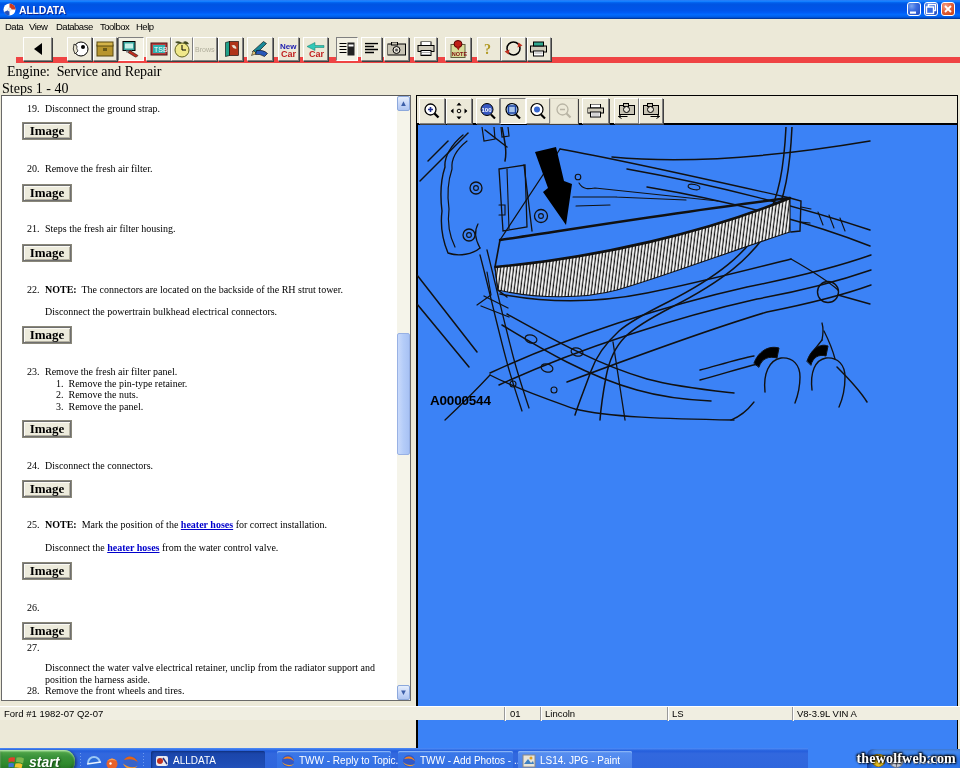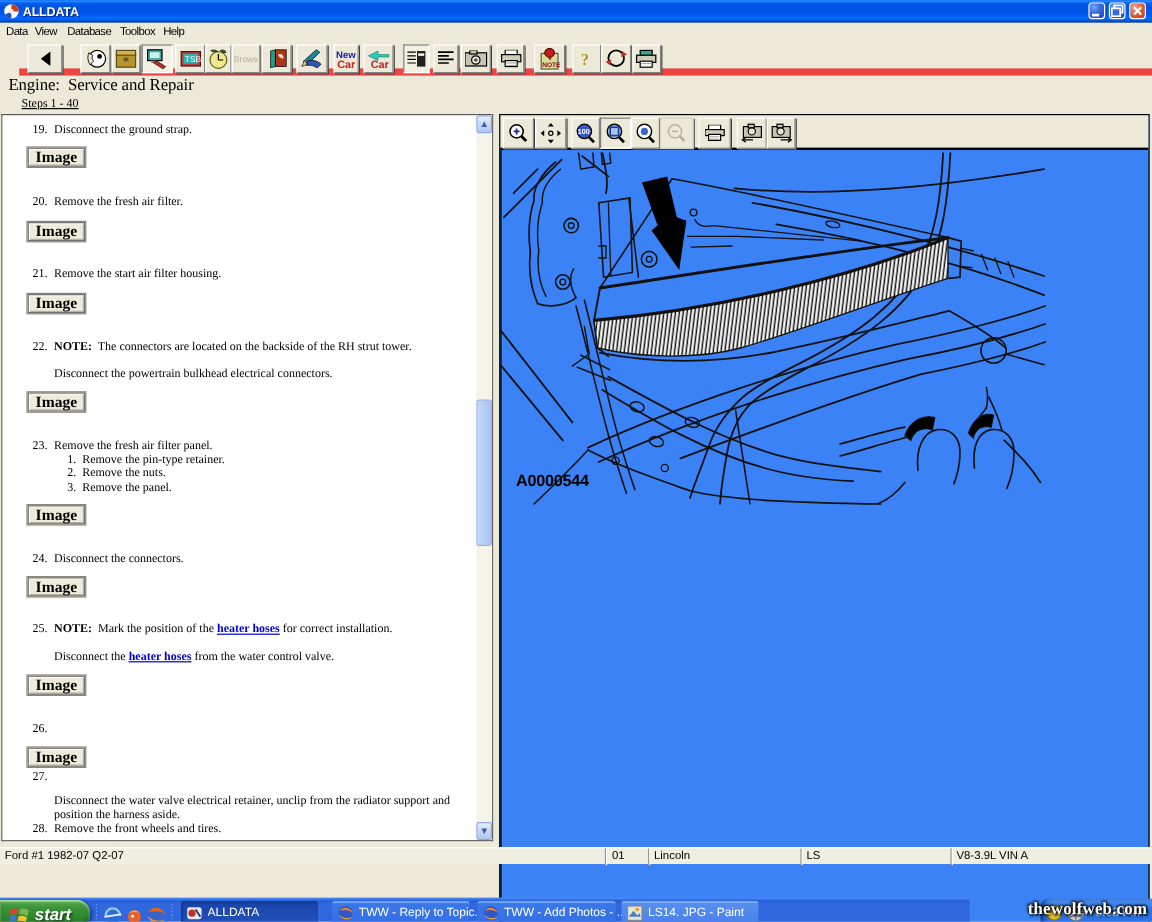--- a/index.html
+++ b/index.html
@@ -22,21 +22,21 @@
 
 
 #toolbar { left:16px; top:34px; width:960px; height:29px; background:#ECE9D8; border-bottom:6px solid #ef4444; }
 .tbtn { position:absolute; top:3px; height:24px; background:#ECE9D8;
   border:1px solid; border-color:#fff #808080 #808080 #fff; box-shadow:1px 1px 0 #404040; }
 .tbtn svg { position:absolute; left:50%; top:50%; transform:translate(-50%,-50%); }
 .tbtn.pressed { border-color:#808080 #fff #fff #808080; box-shadow:none; background:#f3f1e4; }
 
 
 #hdr1 { left:7px; top:64px; font-family:"Liberation Serif", serif; font-size:14px; letter-spacing:-0.1px; color:#000; }
-#hdr2 { left:18px; top:81px; font-family:"Liberation Serif", serif; font-size:10px; color:#000;text-decoration:underline; }
+#hdr2 { left:2px; top:81px; font-family:"Liberation Serif", serif; font-size:14px; color:#000; }
 
 
 #lpanel { left:1px; top:95px; width:410px; height:606px; background:#fff;
   border:1px solid #6a6a6a; border-top-color:#5a5a5a; }
 #lcontent { position:absolute; left:0; top:0; width:395px; height:604px; overflow:hidden;
   font-family:"Liberation Serif", serif; font-size:10px; color:#000; }
 .snum { position:absolute; left:25px; }
 .stext { position:absolute; left:43px; width:350px; line-height:11.5px; }
 .imgbtn { position:absolute; left:21px; width:48px; height:16px; background:#EDEBDC;
   border:1px solid #6f6f6f; outline:1px solid #8a887a; box-shadow:inset 1px 1px 0 #fbfaf4, inset -1px -1px 0 #b5b2a2;
@@ -254,21 +254,21 @@
 
 <div id="lpanel" class="abs">
   <div id="lcontent">
     <div class="snum" style="top:7px">19.</div>
       <div class="stext" style="top:7px">Disconnect the ground strap.</div>
     <div class="imgbtn" style="top:27px">Image</div>
     <div class="snum" style="top:67px">20.</div>
       <div class="stext" style="top:67px">Remove the fresh air filter.</div>
     <div class="imgbtn" style="top:89px">Image</div>
     <div class="snum" style="top:127px">21.</div>
-      <div class="stext" style="top:127px">Remove the start air filter housing.</div>
+      <div class="stext" style="top:127px">Steps the fresh air filter housing.</div>
     <div class="imgbtn" style="top:149px">Image</div>
     <div class="snum" style="top:188px">22.</div>
       <div class="stext" style="top:210px">Disconnect the powertrain bulkhead electrical connectors.</div>
     <div class="stext" style="top:188px"><b>NOTE:</b>&nbsp; The connectors are located on the backside of the RH strut tower.</div>
     <div class="imgbtn" style="top:231px">Image</div>
     <div class="snum" style="top:270px">23.</div>
       <div class="stext" style="top:270px">Remove the fresh air filter panel.</div>
     <div class="stext" style="top:282px;left:54px">1.&nbsp;&nbsp;Remove the pin-type retainer.</div>
     <div class="stext" style="top:293px;left:54px">2.&nbsp;&nbsp;Remove the nuts.</div>
     <div class="stext" style="top:305px;left:54px">3.&nbsp;&nbsp;Remove the panel.</div>

